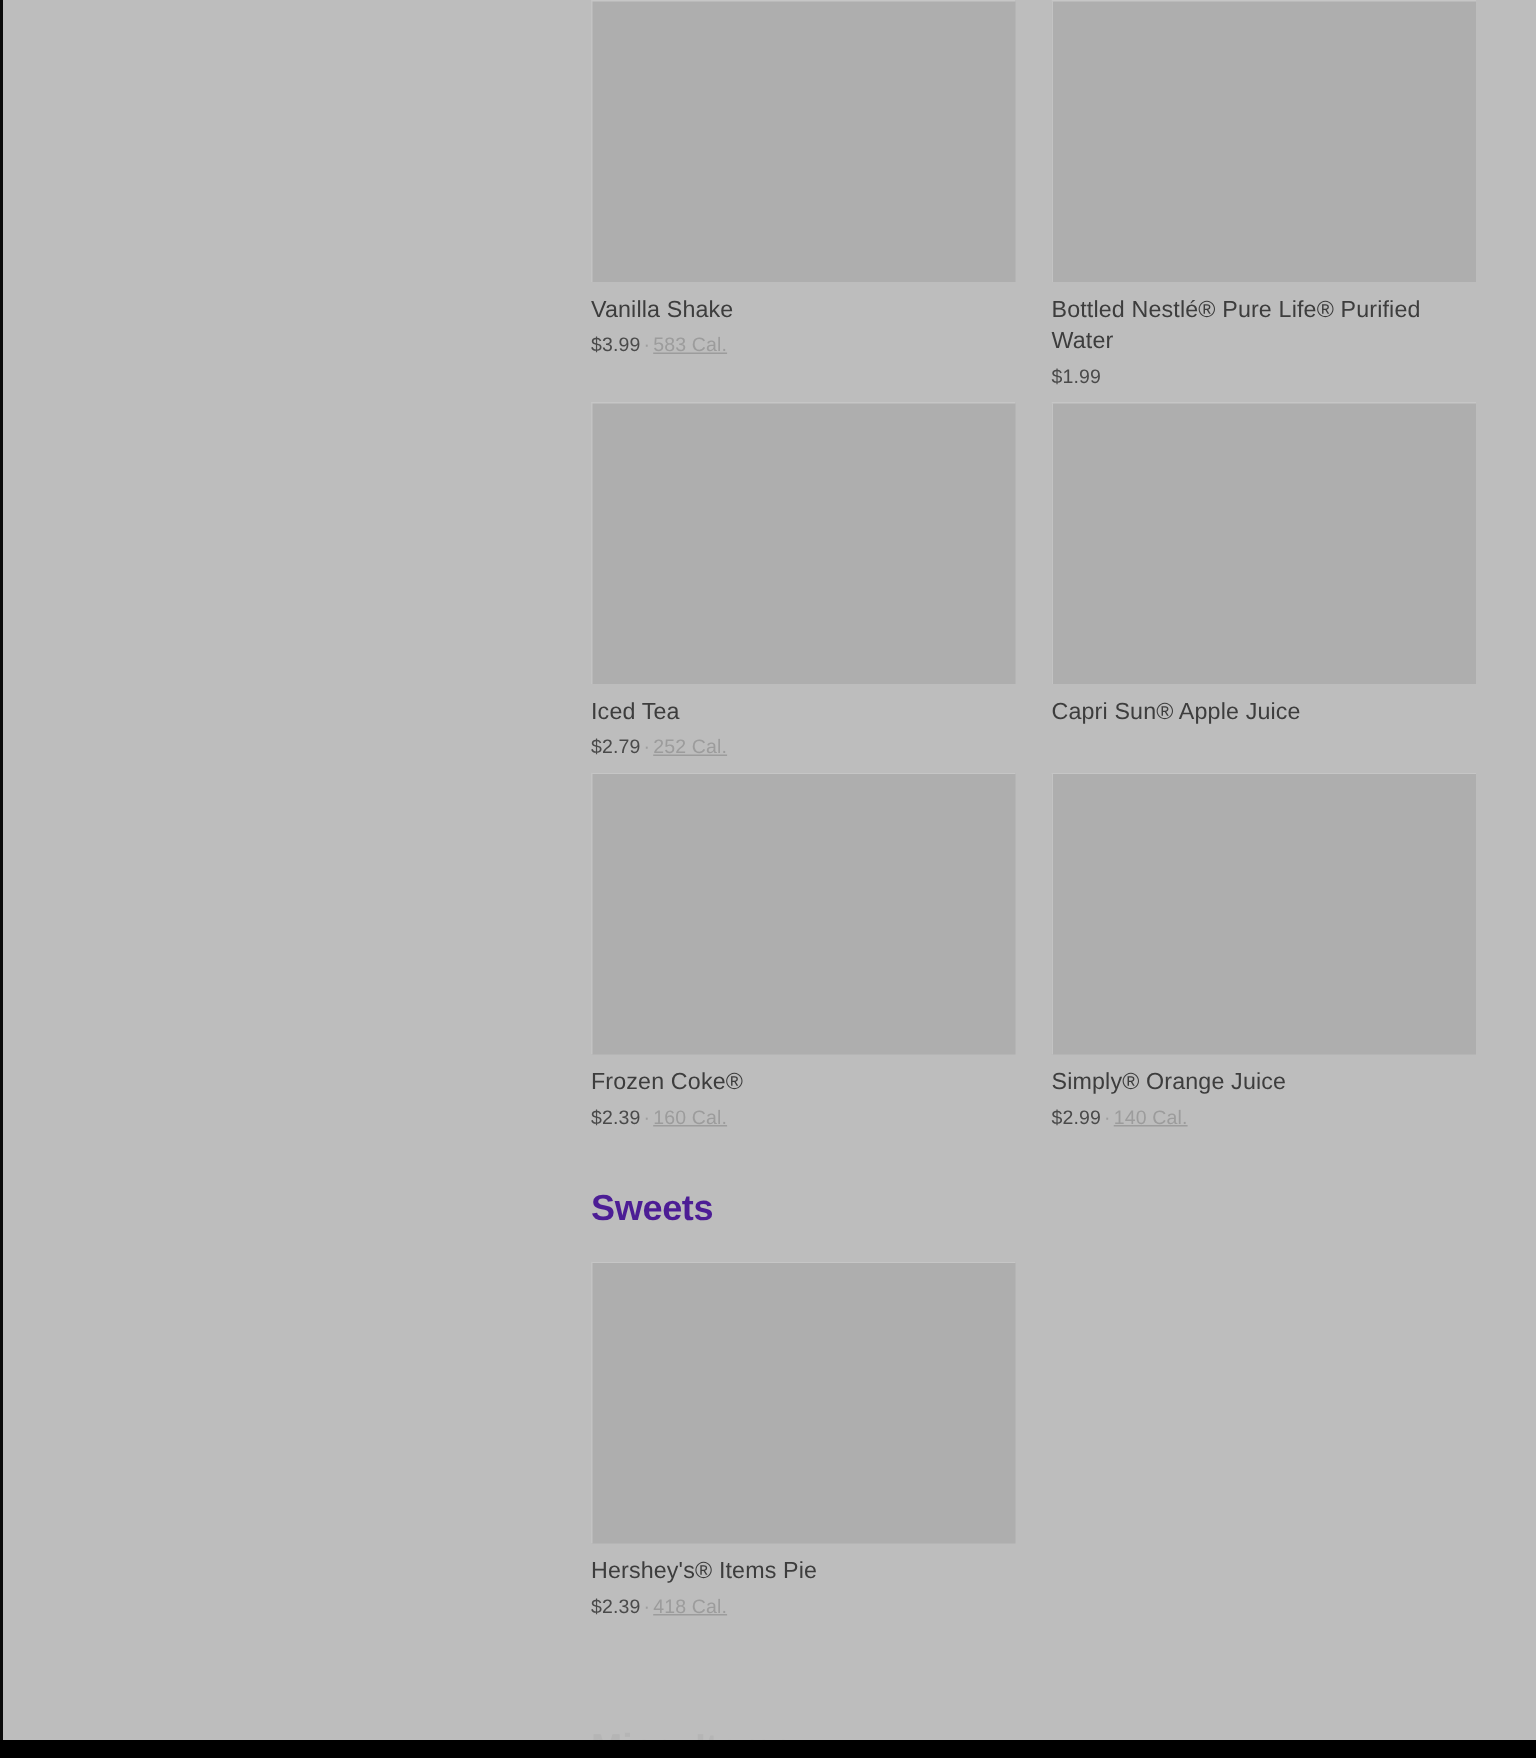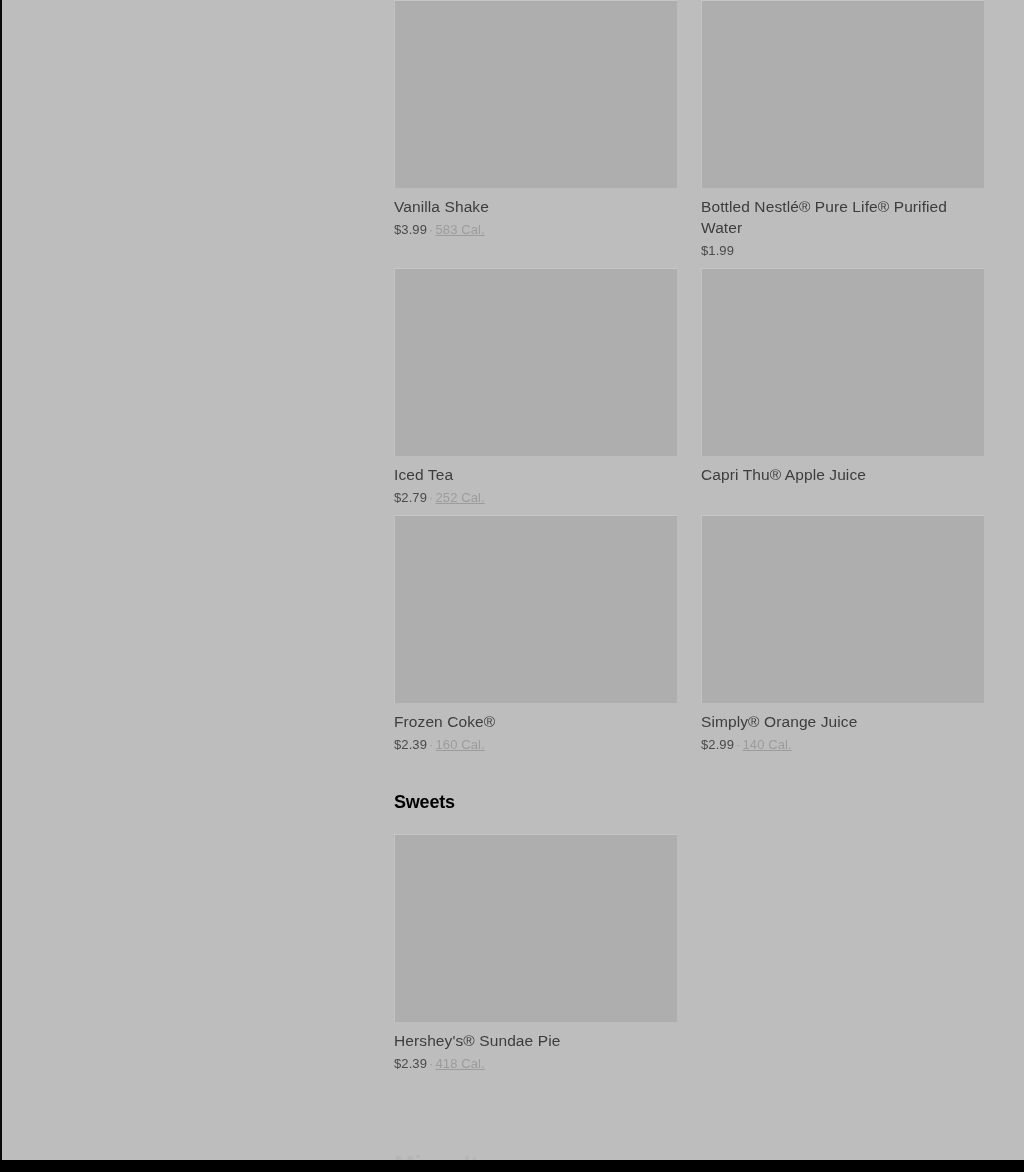--- a/index.html
+++ b/index.html
@@ -33,23 +33,23 @@
     background: #000000;
   }
   
   #menu {
     position: absolute;
     left: 394px;
     top: 0;
     width: 591px;
   }
   .section-header {
-    font-size: 18px;
+    font-size: 24px;
     font-weight: bold;
-    color: #000000;
+    color: #4c1d95;
     letter-spacing: -0.2px;
     margin: 0;
     padding: 0;
   }
   .grid {
     display: flex;
     flex-wrap: wrap;
     gap: 0 24px;
   }
   .card {
@@ -138,21 +138,21 @@
       <div class="card">
         <div class="card-thumb"></div>
         <div class="card-title">Iced Tea</div>
         <div class="card-meta">
           <span class="card-price">$2.79</span><span class="card-dot">·</span><span class="card-cal">252 Cal.</span>
         </div>
       </div>
 
       <div class="card">
         <div class="card-thumb"></div>
-        <div class="card-title">Capri Thu® Apple Juice</div>
+        <div class="card-title">Capri Sun® Apple Juice</div>
       </div>
 
       <div class="card">
         <div class="card-thumb"></div>
         <div class="card-title">Frozen Coke®</div>
         <div class="card-meta">
           <span class="card-price">$2.39</span><span class="card-dot">·</span><span class="card-cal">160 Cal.</span>
         </div>
       </div>
 
@@ -166,21 +166,21 @@
 
     </div>
 
     <h2 class="section-header" style="margin-top:30px;margin-bottom:21px;">Sweets</h2>
 
     <div class="grid">
 
 
       <div class="card">
         <div class="card-thumb"></div>
-        <div class="card-title">Hershey's® Sundae Pie</div>
+        <div class="card-title">Hershey's® Items Pie</div>
         <div class="card-meta">
           <span class="card-price">$2.39</span><span class="card-dot">·</span><span class="card-cal">418 Cal.</span>
         </div>
       </div>
 
     </div>
 
   </div>
 
   <div class="clipped-bottom">Misc. Items</div>

